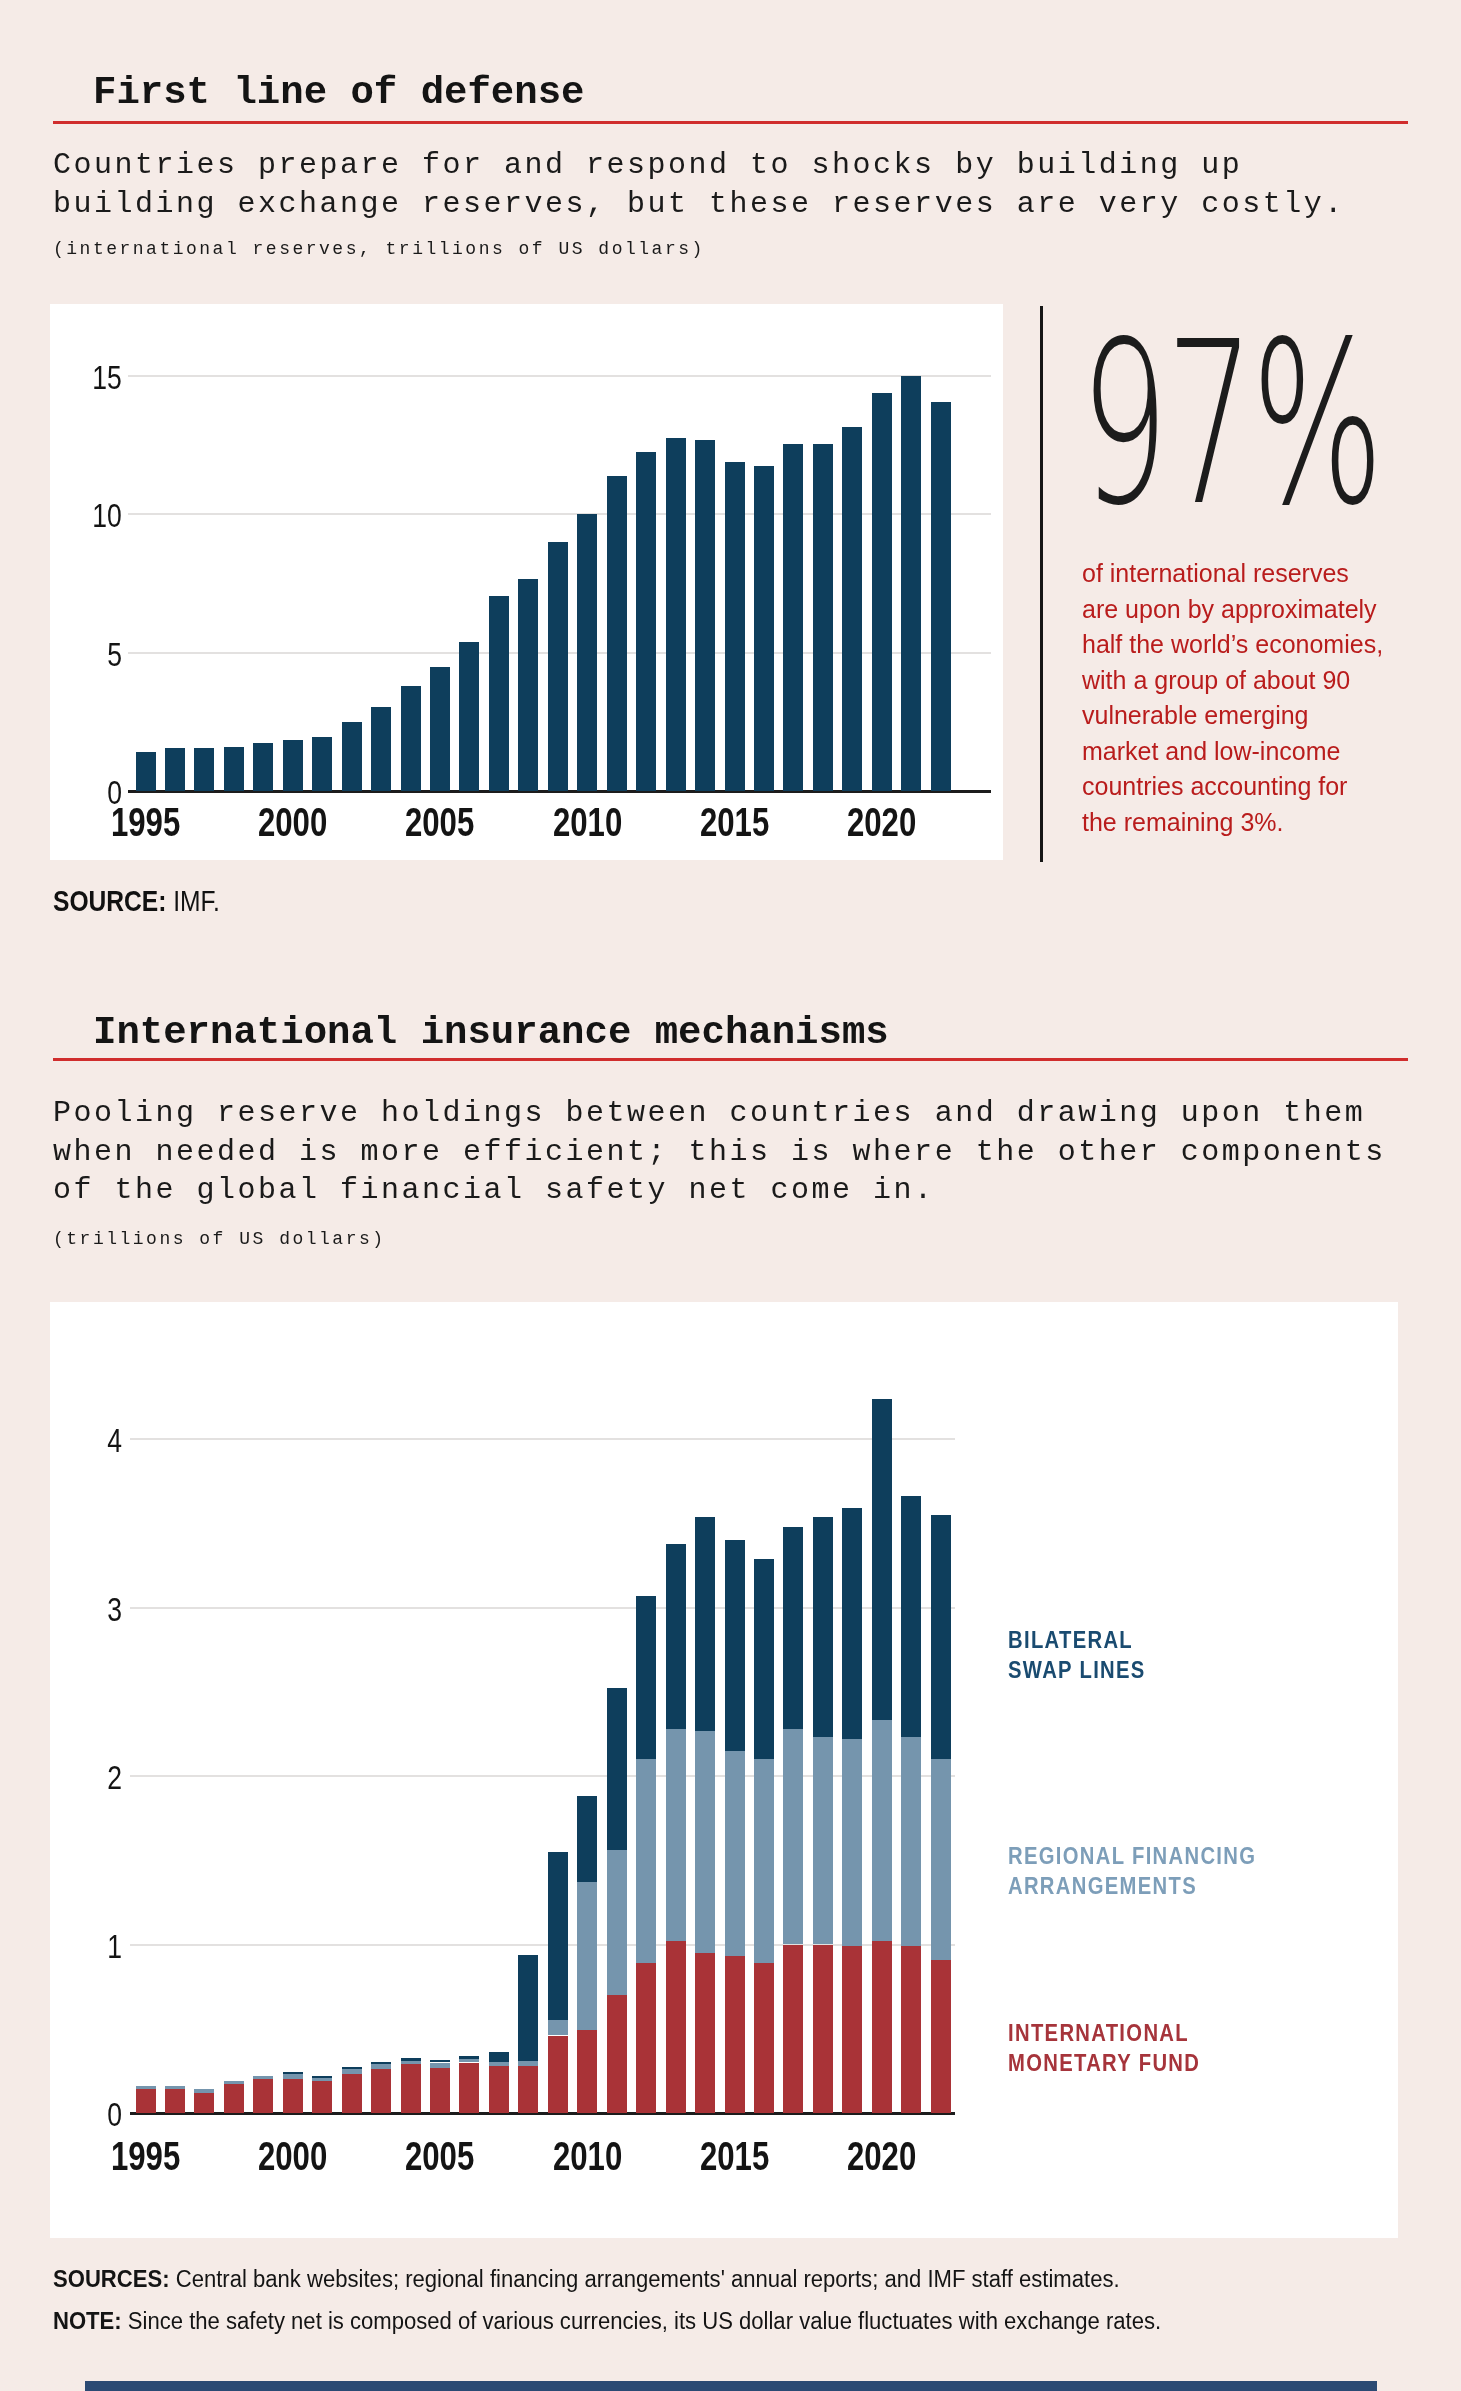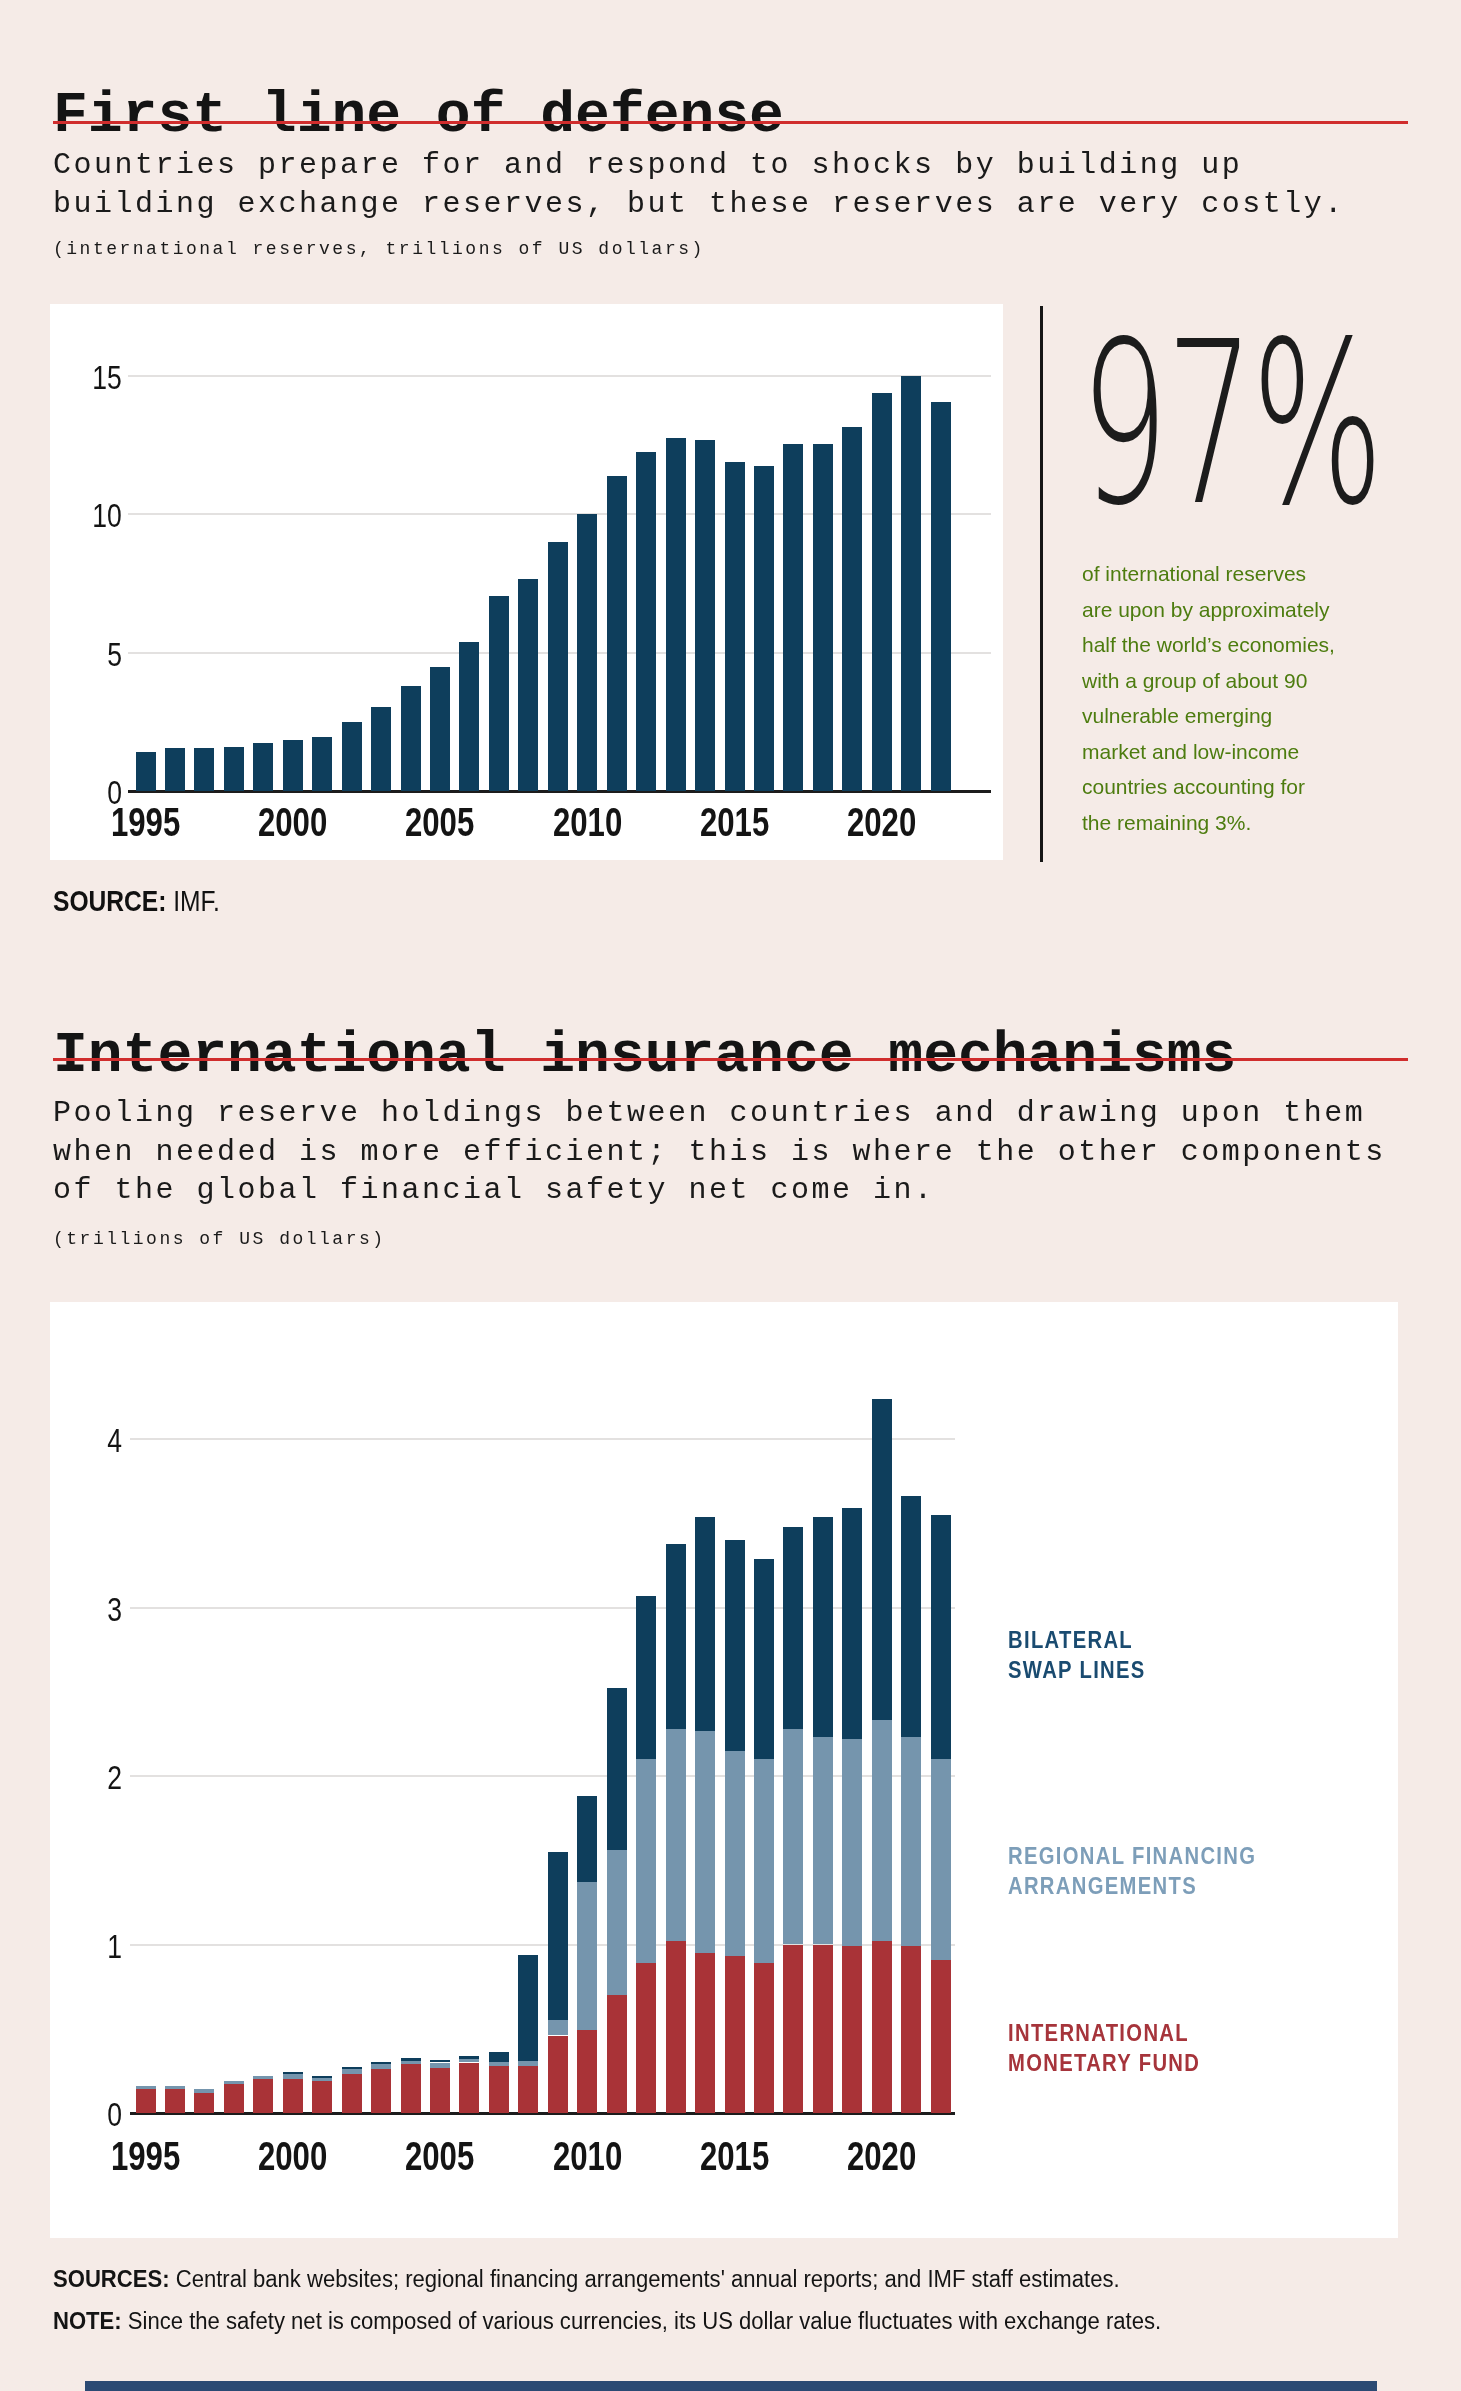--- a/index.html
+++ b/index.html
@@ -1,33 +1,33 @@
 <!DOCTYPE html>
 <html><head>
 <meta charset="utf-8">
 <style>
   html,body{margin:0;padding:0;background:#f5ebe7;}
   .canvas{position:relative;width:1461px;height:2391px;background:#f5ebe7;overflow:hidden;
           font-family:"Liberation Sans","DejaVu Sans",sans-serif;color:#161616;}
   .abs{position:absolute;}
   .sec-title{font-family:"Liberation Mono","DejaVu Sans Mono",monospace;font-weight:700;
-             font-size:58px;letter-spacing:0;color:#141414;white-space:nowrap;line-height:1;}
+             font-size:39px;letter-spacing:0;color:#141414;white-space:nowrap;line-height:1;margin-left:40px;}
   .rule{height:3px;background:#d02d2d;}
   .intro{font-family:"Liberation Mono","DejaVu Sans Mono",monospace;font-weight:500;
          font-size:30px;letter-spacing:2.5px;line-height:38.5px;color:#1a1a1a;white-space:nowrap;}
   .caption{font-family:"Liberation Mono","DejaVu Sans Mono",monospace;font-weight:500;
            font-size:18px;letter-spacing:2.5px;color:#1a1a1a;white-space:nowrap;}
   .chart-box{background:#ffffff;}
   .src-line{font-size:30px;white-space:nowrap;transform:scaleX(0.82);transform-origin:left center;color:#111;}
   .src-line b{font-weight:700;}
   .foot-line{font-size:23px;white-space:nowrap;color:#141414;transform:scaleX(0.96);transform-origin:left center;}
   .foot-line b{font-weight:700;}
   .stat{font-family:"DejaVu Sans","Liberation Sans",sans-serif;font-weight:200;font-size:225px;
         line-height:1;color:#1c1c1c;transform:scaleX(0.62);transform-origin:left top;white-space:nowrap;letter-spacing:-5px;}
-  .callout-line{font-size:21px;font-weight:500;line-height:35.5px;color:#4d7c0f;white-space:nowrap;}
+  .callout-line{font-size:25px;font-weight:500;line-height:35.5px;color:#b91c1c;white-space:nowrap;}
   .divider{width:3px;background:#161616;}
   .legend{font-weight:700;font-size:23px;letter-spacing:1.5px;line-height:30px;white-space:nowrap;
           transform:scaleX(0.88);transform-origin:left top;}
   .ytick{font-weight:400;font-size:34px;color:#141414;text-align:right;line-height:1;}
   .ytick span{display:inline-block;transform:scaleX(0.78);transform-origin:right center;}
   .xtick{font-weight:600;font-size:41px;color:#141414;text-align:center;line-height:1;}
   .xtick span{display:inline-block;transform:scaleX(0.76);transform-origin:center top;}
   .gridline{position:absolute;height:2px;background:#e3e1e0;}
   .baseline{position:absolute;height:2.5px;background:#1c1c1c;}
   .bar-seg{position:absolute;}

